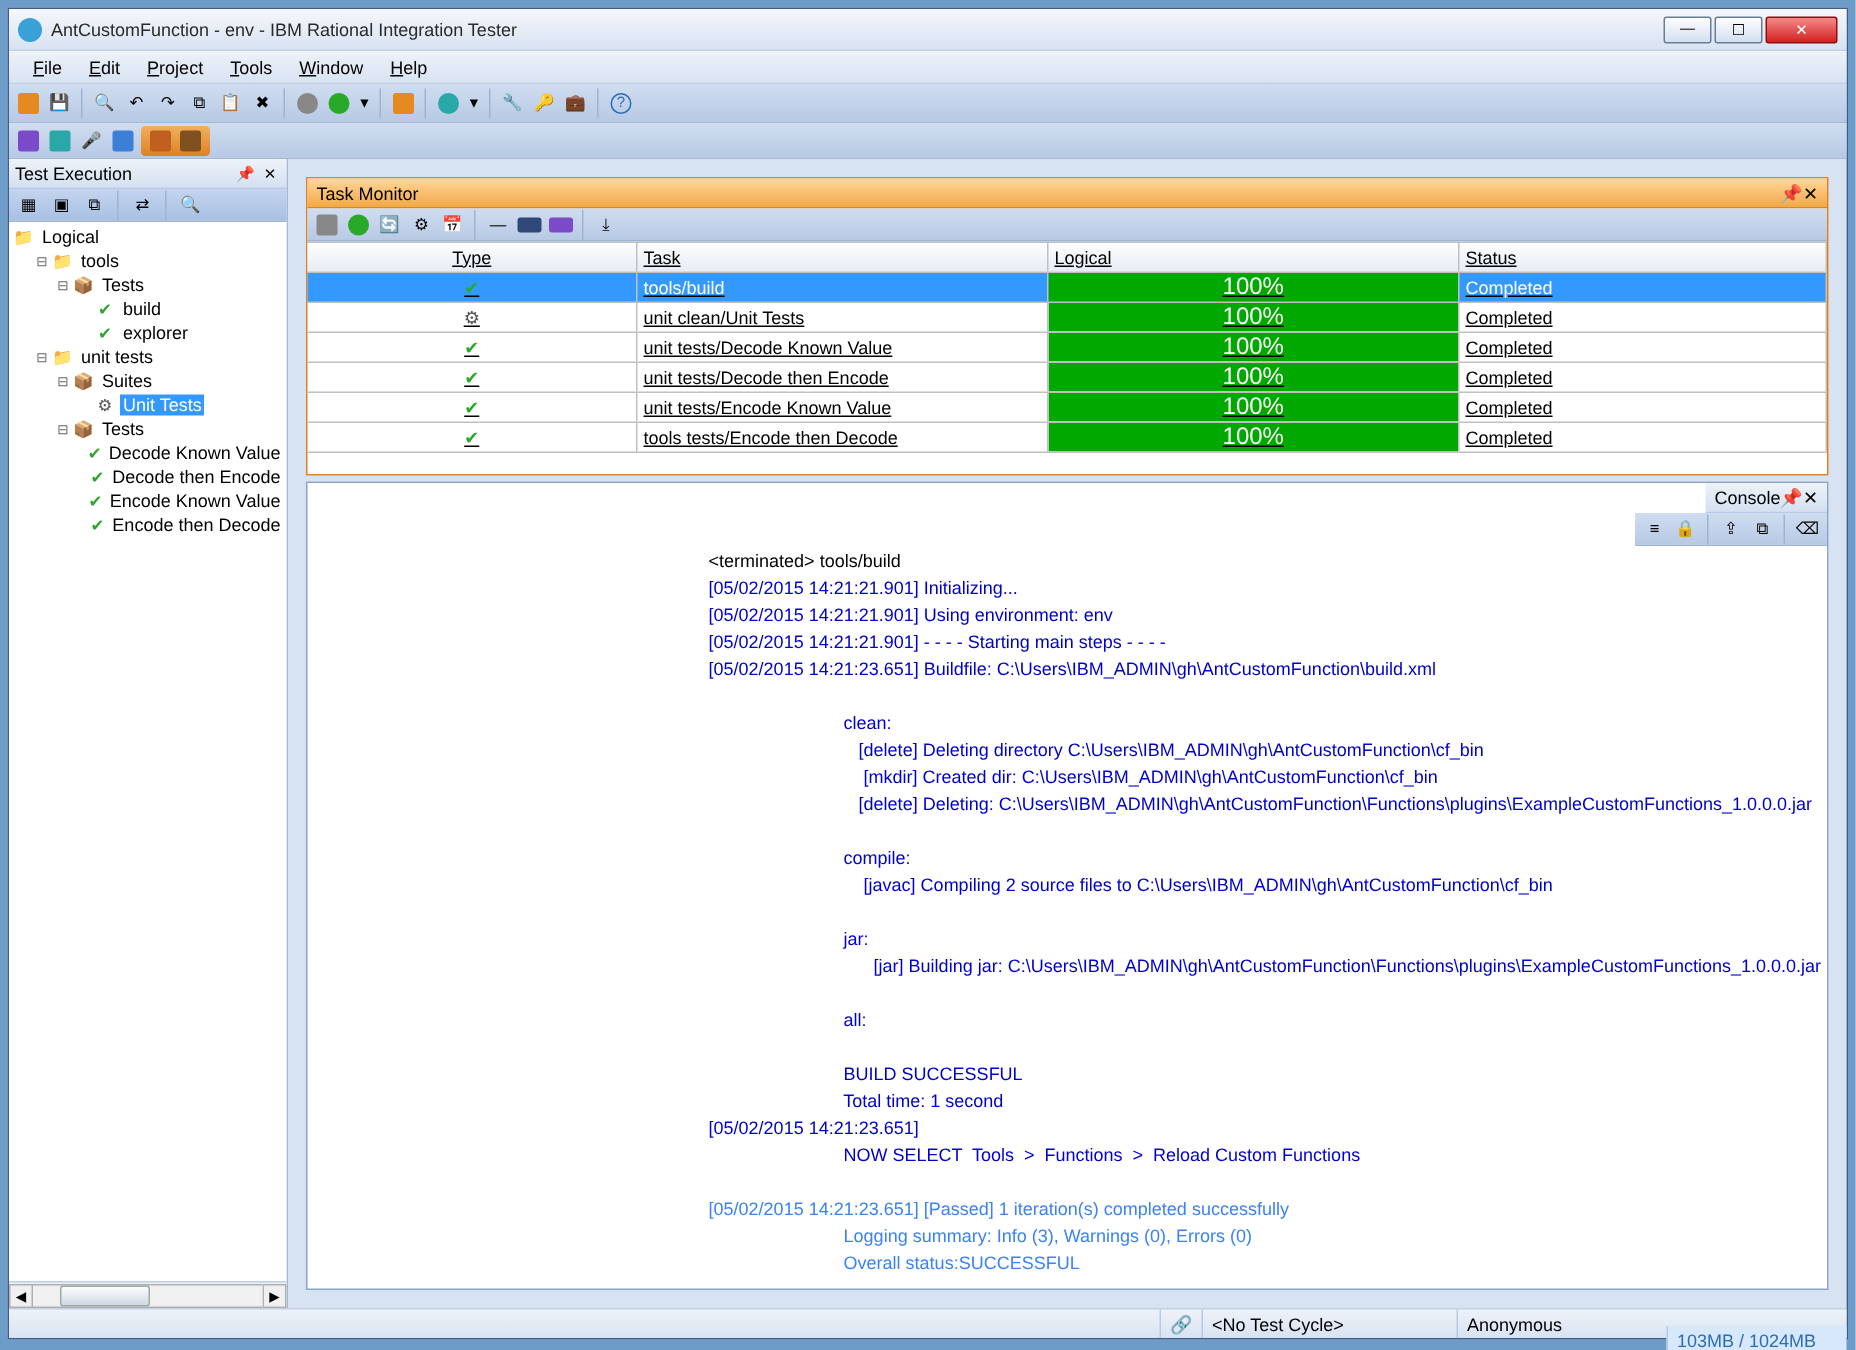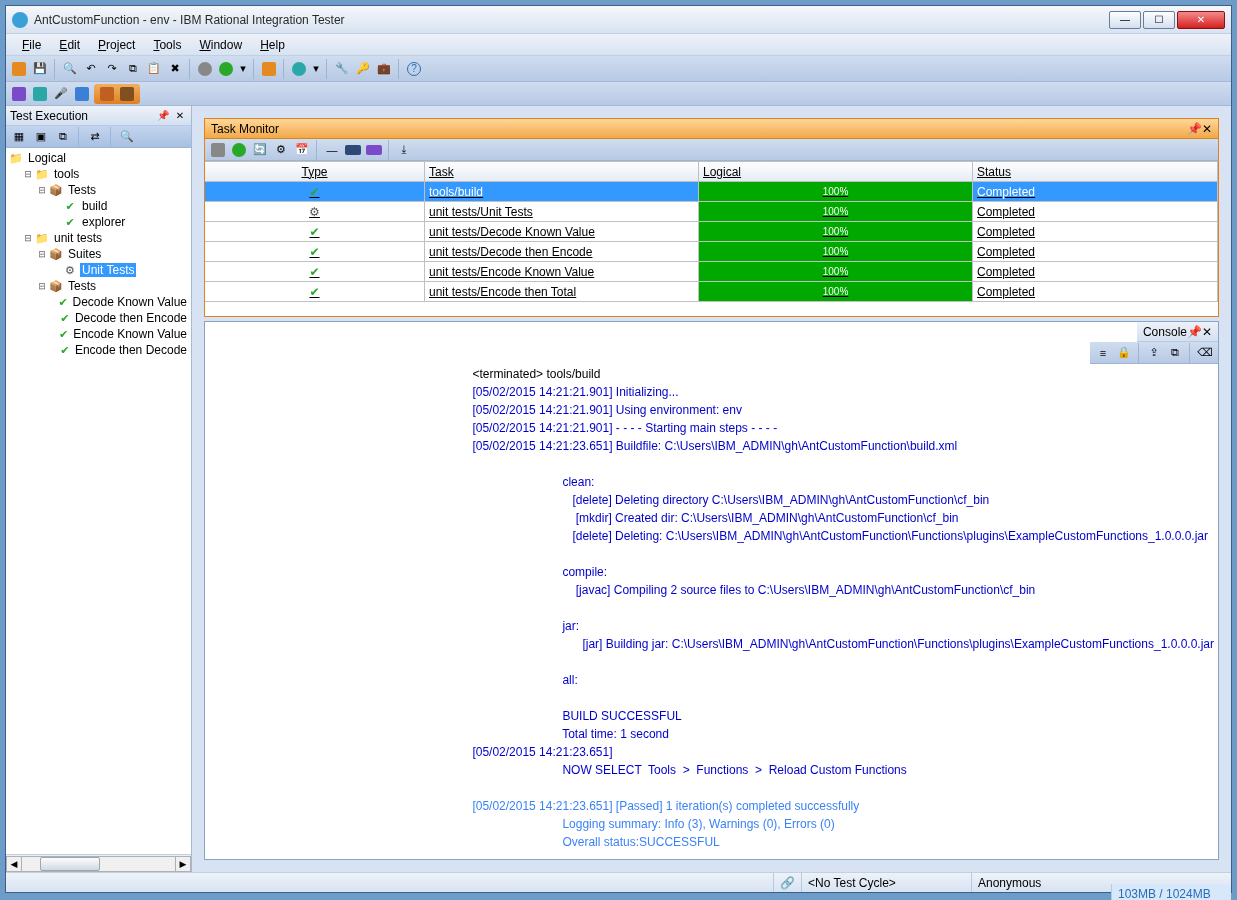--- a/index.html
+++ b/index.html
@@ -55,21 +55,21 @@
 .tm-toolbar { height:22px; background:linear-gradient(#d0ddf0,#b7c9e4); display:flex; align-items:center; padding:0 4px; gap:3px; border-bottom:1px solid #9fb4d2;}
 .tm-table { border-top:1px solid #c0c0c0;text-decoration:underline; }
 .tm-row { display:flex; height:20px; border-bottom:1px solid #c0c0c0; }
 .tm-row.header { background:linear-gradient(#fefefe,#e6ecf5); font-weight:normal; }
 .tm-row.selected { background:#3399ff; color:#fff; }
 .tm-cell { border-right:1px solid #c0c0c0; display:flex; align-items:center; padding:0 4px; overflow:hidden; }
 .tm-type { width:220px; justify-content:center; }
 .tm-task { width:274px; }
 .tm-progress { width:274px; padding:0; }
 .tm-status { flex:1;text-align:center; }
-.progress-bar { width:100%; height:100%; background:#00a800; color:#fff; display:flex; align-items:center; justify-content:center; font-size:10px; }
+.progress-bar { width:100%; height:100%; background:#00a800; color:#fff; display:flex; align-items:center; justify-content:center; font-size:16px; }
 .tm-row.selected .progress-bar { background:#00a800; }
 .tm-space { height:14px; }
 
 
 .console { flex:1; border:1px solid #8aa4c8; background:#fff; display:flex; flex-direction:column; overflow:hidden;align-items:flex-end; }
 .con-header { height:20px; background:linear-gradient(#eef2f9,#d4e0f0); display:flex; align-items:center; padding:0 6px; font-size:11px; border-bottom:1px solid #b7c9e4;}
 .con-toolbar { height:22px; background:linear-gradient(#d0ddf0,#b7c9e4); display:flex; align-items:center; padding:0 4px; gap:3px; border-bottom:1px solid #9fb4d2;}
 .con-body { flex:1; overflow:auto; font-family: "Courier New", monospace; font-size:12px; padding:2px 4px; white-space:pre; line-height:17px; }
 .con-body .term { color:#000; }
 .con-body .blue { color:#0000cc; }
@@ -312,21 +312,21 @@
                 <div class="tm-cell tm-task">tools/build</div>
                 <div class="tm-cell tm-progress">
                   <div class="progress-bar">100%</div>
                 </div>
                 <div class="tm-cell tm-status">Completed</div>
               </div>
               <div class="tm-row">
                 <div class="tm-cell tm-type">
                   <span class="gear-icon">⚙</span>
                 </div>
-                <div class="tm-cell tm-task">unit tests/Unit Tests</div>
+                <div class="tm-cell tm-task">unit clean/Unit Tests</div>
                 <div class="tm-cell tm-progress">
                   <div class="progress-bar">100%</div>
                 </div>
                 <div class="tm-cell tm-status">Completed</div>
               </div>
               <div class="tm-row">
                 <div class="tm-cell tm-type">
                   <span class="check-icon">✔</span>
                 </div>
                 <div class="tm-cell tm-task">unit tests/Decode Known Value</div>
@@ -352,21 +352,21 @@
                 <div class="tm-cell tm-task">unit tests/Encode Known Value</div>
                 <div class="tm-cell tm-progress">
                   <div class="progress-bar">100%</div>
                 </div>
                 <div class="tm-cell tm-status">Completed</div>
               </div>
               <div class="tm-row">
                 <div class="tm-cell tm-type">
                   <span class="check-icon">✔</span>
                 </div>
-                <div class="tm-cell tm-task">unit tests/Encode then Total</div>
+                <div class="tm-cell tm-task">tools tests/Encode then Decode</div>
                 <div class="tm-cell tm-progress">
                   <div class="progress-bar">100%</div>
                 </div>
                 <div class="tm-cell tm-status">Completed</div>
               </div>
             </div>
           <div class="tm-space"></div>
         </div>
       </div>
 

